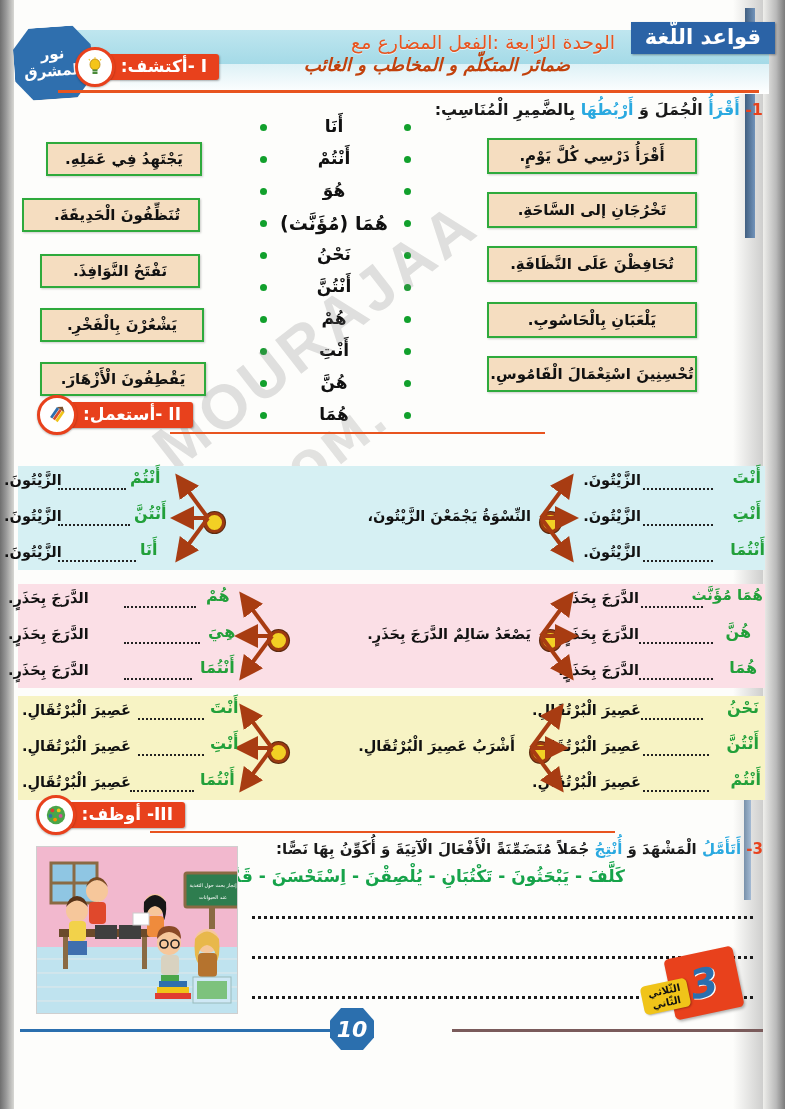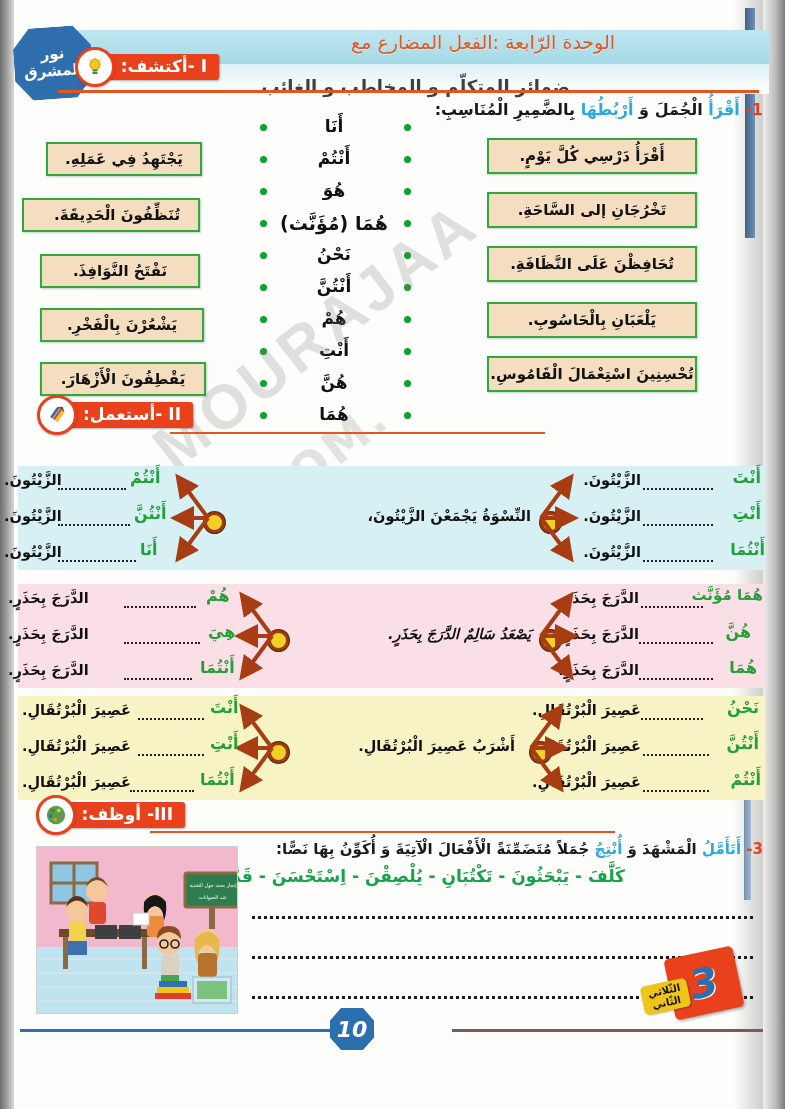--- a/index.html
+++ b/index.html
@@ -24,22 +24,22 @@
   
   .hdr-band{position:absolute;right:16px;top:30px;left:60px;height:34px;
      background:linear-gradient(180deg,#bfe6ef,#a4dae7);}
   .hdr-band2{position:absolute;right:16px;top:64px;left:120px;height:30px;
      background:linear-gradient(180deg,#ddf1f6,#ffffff);}
   .gram-tab{position:absolute;right:10px;top:22px;background:#2b63a6;color:#fff;
      padding:3px 14px 5px 14px;font-size:21px;font-weight:bold;letter-spacing:.5px;
      box-shadow:1px 1px 2px rgba(0,0,0,.35);}
   .unit-title{position:absolute;right:170px;top:31px;color:#e8541f;font-size:19px;
      font-weight:normal;white-space:nowrap;text-shadow:0 1px 0 rgba(255,255,255,.6);}
-  .unit-sub{position:absolute;right:215px;top:76px;color:#404040;font-size:18px;
-     font-weight:bold;white-space:nowrap;}
+  .unit-sub{position:absolute;right:215px;top:54px;color:#c2410c;font-size:18px;
+     font-weight:bold;white-space:nowrap;font-style:italic;}
   .rule-orange{position:absolute;left:58px;right:26px;top:90px;height:3px;
      background:#e8541f;}
   .logo{position:absolute;left:14px;top:27px;width:78px;height:72px;
      background:#2f6fae;color:#fff;display:flex;flex-direction:column;
      align-items:center;justify-content:center;font-weight:bold;font-size:15px;
      line-height:1.15;text-align:center;
      clip-path:polygon(22% 0,78% 0,100% 28%,100% 72%,78% 100%,22% 100%,0 72%,0 28%);
      transform:rotate(-4deg);box-shadow:1px 2px 3px rgba(0,0,0,.3);}
 
   
@@ -127,20 +127,21 @@
   <div class="spine-blue2"></div>
 
   <div class="hdr-band"></div>
   <div class="hdr-band2"></div>
 
   <div class="logo">
     <span>نور</span>
     <span>المشرق</span>
   </div>
 
+  <div class="gram-tab">قواعد اللّغة</div>
   <div class="unit-title">الوحدة الرّابعة :الفعل المضارع مع</div>
   <div class="unit-sub">ضمائر المتكلّم و المخاطب و الغائب</div>
   <div class="rule-orange"></div>
 
   <div class="sec" style="right:566px;top:52px;text-align:right;">
     <div class="tag">I -أكتشف:</div>
     <div class="medal">
       <svg width="20" height="20" viewBox="0 0 24 24" aria-hidden="true">
         <ellipse cx="12" cy="9" rx="6" ry="6.6" fill="#f5c518" stroke="#b8860b" stroke-width="1"></ellipse>
         <rect x="9" y="15" width="6" height="2.4" fill="#4b8b3b"></rect>
@@ -271,21 +272,21 @@
       <div class="dots" style="left:40px;top:94px;width:78px;"></div>
 
       <div class="frag" style="left:-14px;top:6px;">الزَّيْتُونَ.</div>
       <div class="frag" style="left:-14px;top:42px;">الزَّيْتُونَ.</div>
       <div class="frag" style="left:-14px;top:78px;">الزَّيْتُونَ.</div>
     </div>
   </div>
 
   <div class="blk pink" style="top:584px;height:104px;">
     <div class="row">
-      <div class="center-sent" style="right:234px;top:42px;font-style:italic;">يَصْعَدُ سَالِمٌ الدَّرَجَ بِحَذَرٍ.</div>
+      <div class="center-sent" style="right:234px;top:42px;">يَصْعَدُ سَالِمٌ الدَّرَجَ بِحَذَرٍ.</div>
 
       <div class="pr-r" style="right:2px;top:2px;font-size:15px;">هُمَا مُؤَنَّث</div>
       <div class="pr-r" style="right:14px;top:38px;">هُنَّ</div>
       <div class="pr-r" style="right:8px;top:74px;">هُمَا</div>
 
       <div class="dots" style="right:62px;top:22px;width:62px;"></div>
       <div class="dots" style="right:52px;top:58px;width:74px;"></div>
       <div class="dots" style="right:52px;top:94px;width:74px;"></div>
 
       <div class="frag" style="right:126px;top:6px;">الدَّرَجَ بِحَذَرٍ.</div>

